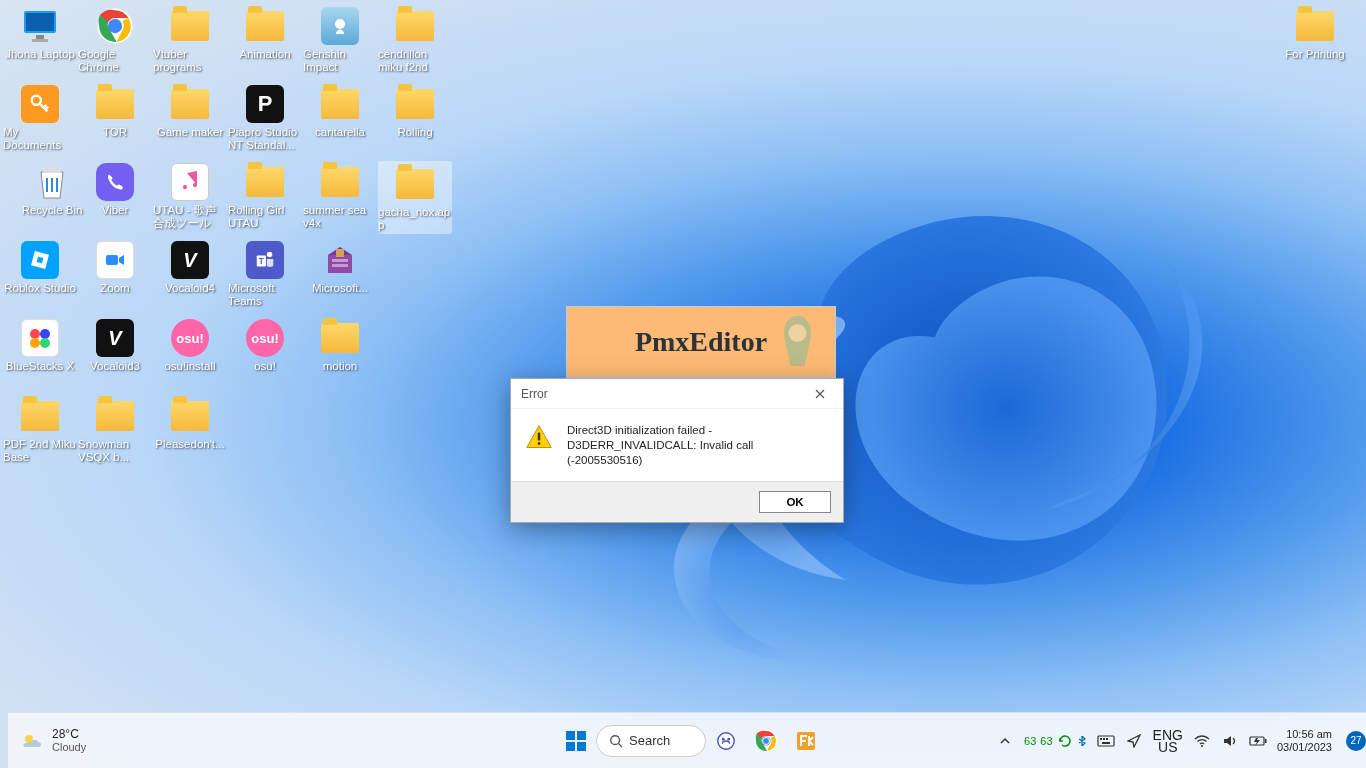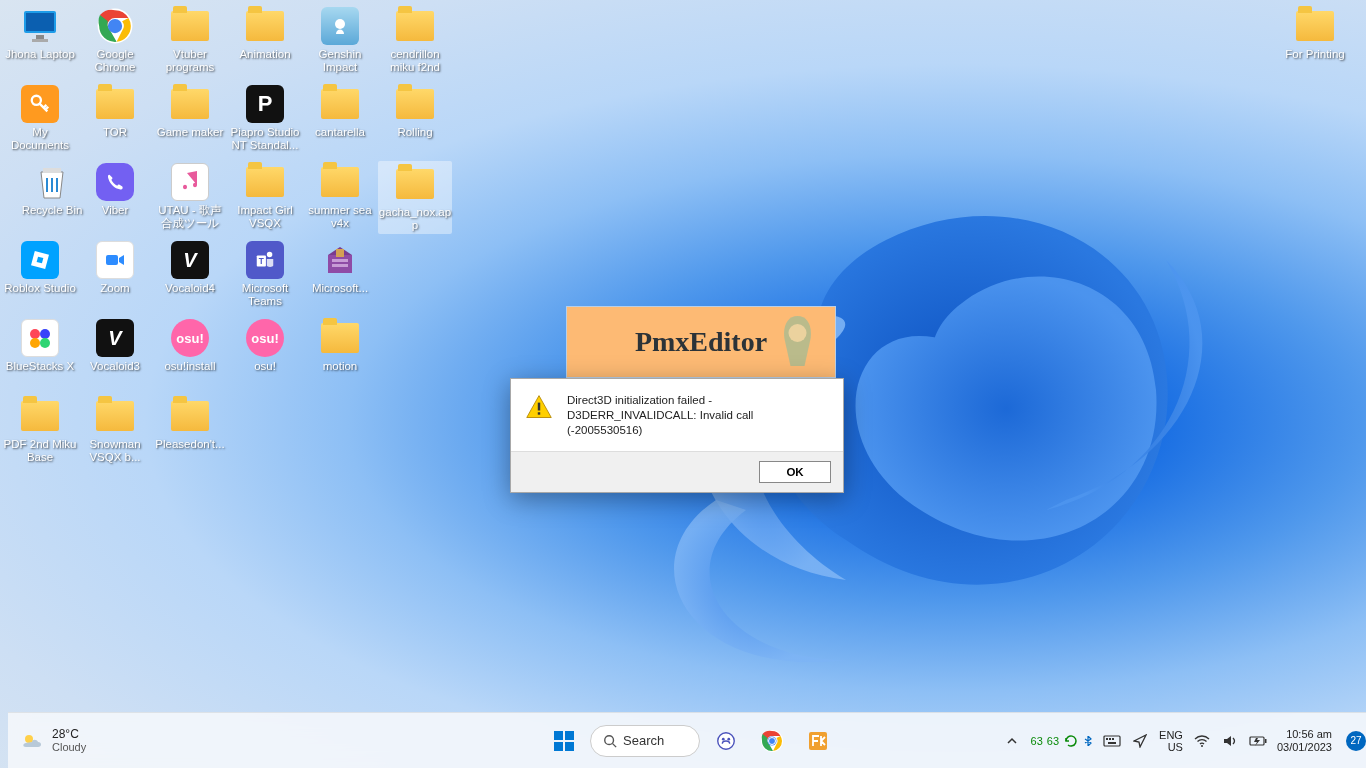--- a/index.html
+++ b/index.html
@@ -7,21 +7,21 @@
   width:1366px; height:768px; overflow:hidden; position:relative;
   background: radial-gradient(ellipse at 70% 55%, #0b5ed7 0%, #1a6fe3 15%, #4f98ec 30%, #8dbff5 45%, #b9d7f8 60%, #cddff4 80%, #d9e5f1 100%);
 }
 .wallpaper-swirl {
   position:absolute; right:0; top:80px; width:900px; height:640px; pointer-events:none;
 }
 
 .desktop { position:absolute; top:0; left:0; width:100%; height:calc(100% - 48px); }
 .dicon { position:absolute; width:74px; display:flex; flex-direction:column; align-items:center; cursor:pointer; }
 .dicon .ibox { width:42px; height:42px; display:flex; align-items:center; justify-content:center; margin-bottom:1px; }
-.dicon .lbl { font-size:11.5px; color:#fff; text-align:center; text-shadow:1px 1px 2px rgba(0,0,0,.7); line-height:13px; max-width:74px; word-wrap:break-word; }
+.dicon .lbl { font-size:11.5px; color:#fff; text-align:left; text-shadow:1px 1px 2px rgba(0,0,0,.7); line-height:13px; max-width:74px; word-wrap:break-word; }
 .folder-ico { width:38px; height:30px; background:linear-gradient(#ffd869,#f5b93d); border-radius:2px; position:relative; }
 .folder-ico:before { content:""; position:absolute; top:-5px; left:2px; width:14px; height:7px; background:#f5c542; border-radius:2px 2px 0 0; }
 .app-ico { width:38px; height:38px; border-radius:6px; display:flex; align-items:center; justify-content:center; font-size:20px; font-weight:bold; color:#fff; }
 
 .splash { position:absolute; left:566px; top:306px; width:270px; height:72px; background:#fdba74; border:1px solid #b8cfe8; display:flex; align-items:center; justify-content:center;text-align:center; }
 .splash span { font-size:28px; font-weight:bold; color:#2c3338; font-family:Georgia,serif; }
 .splash .miku { position:absolute; right:10px; top:4px; width:55px; height:60px; opacity:.35; }
 
 .dialog { position:absolute; left:510px; top:378px; width:334px; background:#fff; border:1px solid #a8a8a8; box-shadow:0 6px 24px rgba(0,0,0,.35); }
 .dialog .titlebar { height:30px; background:#fff; display:flex; align-items:center; justify-content:space-between; padding:0 8px 0 10px; border-bottom:1px solid #eee; }
@@ -33,27 +33,27 @@
 .dialog .footer { background:#f0f0f0; padding:9px 12px; display:flex; justify-content:flex-end; border-top:1px solid #ddd; }
 .dialog .ok { width:72px; height:22px; font-size:11.5px; background:#fff; border:1px solid #888; cursor:pointer;font-weight:bold; }
 
 .taskbar { position:absolute; bottom:0; left:8px; width:100%; height:56px; background:rgba(243,246,251,.92); backdrop-filter:blur(10px); border-top:1px solid rgba(0,0,0,.08); display:flex; align-items:center; }
 .tb-left { display:flex; align-items:center; gap:8px; padding-left:12px; }
 .tb-weather { display:flex; align-items:center; gap:8px; cursor:pointer; }
 .tb-weather .wicon { width:24px; height:24px; }
 .tb-weather .wtxt { display:flex; flex-direction:column; line-height:13px; }
 .tb-weather .wtxt span:first-child { font-size:12px; color:#222; }
 .tb-weather .wtxt span:last-child { font-size:11px; color:#555; }
-.tb-center { position:absolute; left:50%; transform:translateX(-50%); display:flex; align-items:center; gap:6px; }
+.tb-center { position:absolute; left:50%; transform:translateX(-50%); display:flex; align-items:center; }
 .tb-btn { width:40px; height:40px; border-radius:4px; display:flex; align-items:center; justify-content:center; cursor:pointer; }
 .tb-search { height:32px; width:110px; background:#fff; border:1px solid #ccc; border-radius:16px; display:flex; align-items:center; gap:6px; padding:0 12px; cursor:pointer; font-size:13px; color:#333; }
 .tb-right { margin-left:auto; display:flex; align-items:center; gap:10px; padding-right:8px; }
 .tb-tray { display:flex; align-items:center; gap:10px; }
 .tb-tray-i { width:18px; height:18px; display:flex; align-items:center; justify-content:center; cursor:pointer; color:#333; }
-.tb-lang { font-size:11px; text-align:right; line-height:12px; cursor:pointer; color:#222; }
+.tb-lang { font-size:14px; text-align:center; line-height:12px; cursor:pointer; color:#222; }
 .tb-clock { font-size:11px; text-align:right; line-height:13px; cursor:pointer; color:#222; padding-right:4px; }
 .tb-badge { width:20px; height:20px; background:#0067c0; border-radius:50%; color:#fff; font-size:10px; display:flex; align-items:center; justify-content:center; cursor:pointer; }
 .tb-perf { display:flex; gap:4px; font-size:11px; align-items:center; cursor:pointer; }
 .tb-perf .g { color:#0a8a0a; }
 </style>
 </head>
 <body>
 
 <svg class="wallpaper-swirl" viewBox="0 0 900 640">
   <defs>
@@ -206,21 +206,21 @@
             <path d="M10 4 L10 18 C10 21 6 21 6 18 C6 15 10 15 10 18 M10 4 L20 2 L20 16 C20 19 16 19 16 16 C16 13 20 13 20 16" fill="#e85a9c"></path>
           </svg>
         </div>
       </div>
       <div class="lbl">UTAU - 歌声合成ツール</div>
     </div>
     <div class="dicon" style="left: 228px; top: 161px;">
       <div class="ibox">
         <div class="folder-ico"></div>
       </div>
-      <div class="lbl">Impact Girl VSQX</div>
+      <div class="lbl">Rolling Girl UTAU</div>
     </div>
     <div class="dicon" style="left: 303px; top: 161px;">
       <div class="ibox">
         <div class="folder-ico"></div>
       </div>
       <div class="lbl">summer sea v4x</div>
     </div>
     <div class="dicon" style="left: 378px; top: 161px; background: rgba(255, 255, 255, 0.4); padding: 2px; border-radius: 2px;">
       <div class="ibox">
         <div class="folder-ico"></div>
@@ -347,20 +347,28 @@
 
 <div class="splash">
   <svg class="miku" viewBox="0 0 50 60">
       <path d="M25 5 C15 5 10 15 12 28 L18 55 L32 55 L38 28 C40 15 35 5 25 5 Z" fill="#3fbdb8"></path>
       <circle cx="25" cy="22" r="9" fill="#cfe"></circle>
     </svg>
   <span>PmxEditor</span>
 </div>
 
 <div class="dialog">
+  <div class="titlebar">
+    <span class="t">Error</span>
+    <div class="x">
+      <svg width="10" height="10" viewBox="0 0 10 10">
+          <path d="M1 1 L9 9 M9 1 L1 9" stroke="#555" stroke-width="1.2"></path>
+        </svg>
+    </div>
+  </div>
   <div class="body">
     <svg class="warn" viewBox="0 0 32 32">
       <path d="M16 3 L30 28 L2 28 Z" fill="#ffcf00" stroke="#b38600" stroke-width="1"></path>
       <rect x="14.6" y="11" width="2.8" height="9" fill="#333"></rect>
         <rect x="14.6" y="22" width="2.8" height="2.8" fill="#333"></rect>
     </svg>
     <div class="msg">Direct3D initialization failed - D3DERR_INVALIDCALL: Invalid call (-2005530516)</div>
   </div>
   <div class="footer">
     <button class="ok">OK</button>

